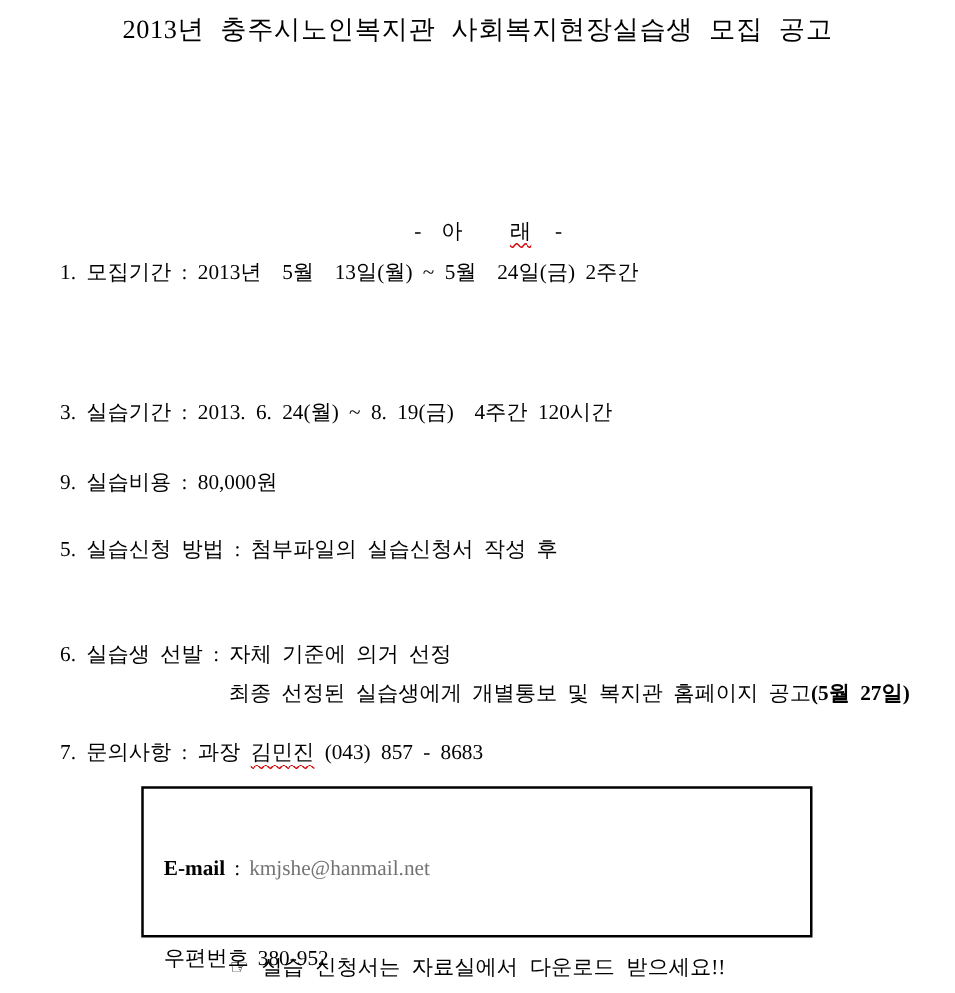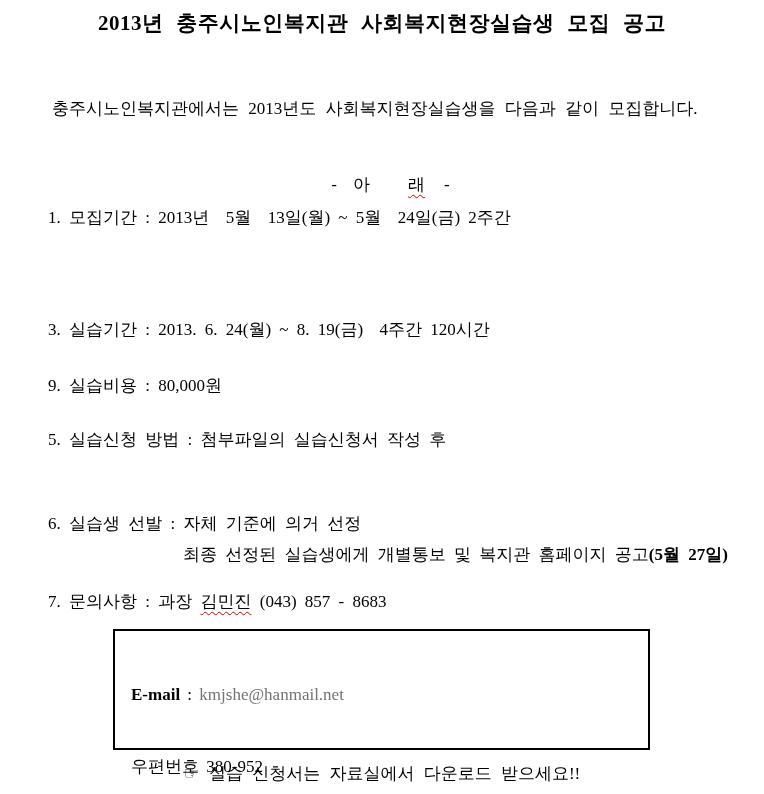--- a/index.html
+++ b/index.html
@@ -9,21 +9,21 @@
     background:#ffffff;
     color:#000;
     font-family:"Liberation Serif","DejaVu Serif",serif;
     font-size:17px;
     overflow:hidden;
   }
   .abs{position:absolute;margin:0;white-space:pre-wrap;line-height:22px;}
   .title{
     top:12px;left:0;right:0;
     text-align:center;
-    font-size:21px;font-weight:bold;
+    font-size:21px;font-weight:normal;
     word-spacing:7px;letter-spacing:0.5px;
   }
   .intro{top:98px;left:52px;right:30px;word-spacing:5px;}
   .divider{top:152px;left:0;right:0;text-align:center;}
   .divider .gap-a{margin-left:16px;}
   .divider .gap-b{margin-left:38px;}
   .divider .gap-c{margin-left:19px;}
   .item{left:48px;word-spacing:4px;}
   .i1{top:207px;}
   .i2{top:263px;}
@@ -57,21 +57,20 @@
   .footer{top:763px;left:0;right:0;text-align:center;word-spacing:5px;}
   .pointer-icon{margin-right:10px;}
 </style>
 </head>
 <body>
 
 <div class="page">
 
   <h1 class="abs title">2013년 충주시노인복지관 사회복지현장실습생 모집 공고</h1>
 
-  <p class="abs intro">충주시노인복지관에서는 2013년도 사회복지현장실습생을 다음과 같이 모집합니다.</p>
 
   <div class="abs divider">
     <span>-</span><span class="gap-a">아</span><span class="gap-b squiggle">래</span><span class="gap-c">-</span>
   </div>
 
   <p class="abs item i1">1. 모집기간 : 2013년  5월  13일(월) ~ 5월  24일(금) 2주간</p>
 
 
   <p class="abs item i3">3. 실습기간 : 2013. 6. 24(월) ~ 8. 19(금)  4주간 120시간</p>
 

